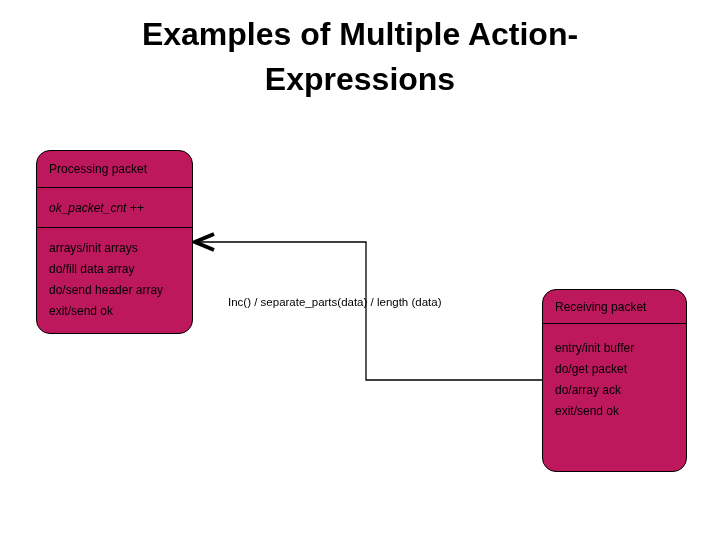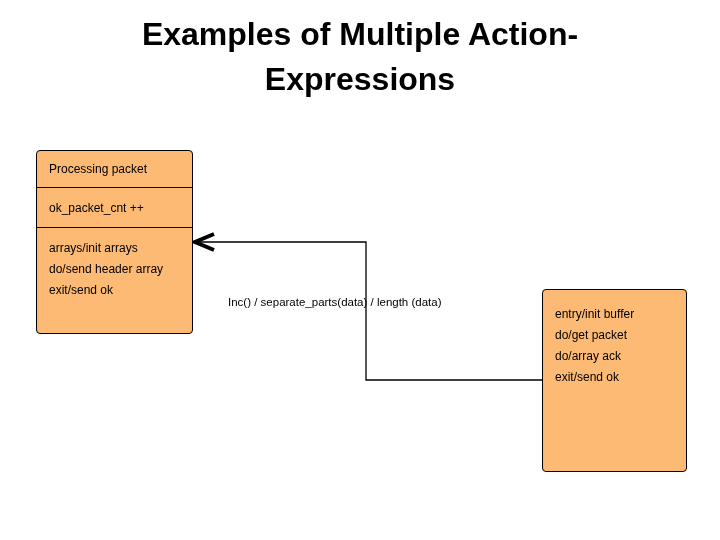--- a/index.html
+++ b/index.html
@@ -25,23 +25,23 @@
     color: #000000;
     letter-spacing: 0px;
   }
   .connector-svg {
     position: absolute;
     top: 0; left: 0;
     width: 720px; height: 540px;
   }
   .state-box {
     position: absolute;
-    background: #fdba74;
+    background: #be185d;
     border: 1.5px solid #000000;
-    border-radius: 4px;
+    border-radius: 14px;
     font-size: 12px;
     color: #000000;
   }
   .compartment {
     padding-left: 12px;
     padding-right: 6px;
   }
   .compartment.divided {
     border-bottom: 1.5px solid #000000;
   }
@@ -67,29 +67,31 @@
 
   <svg class="connector-svg" width="720" height="540" viewBox="0 0 720 540" aria-hidden="true">
     <polyline points="542,380 366,380 366,242 196,242" fill="none" stroke="#000000" stroke-width="1.3"></polyline>
     <polyline points="214,234 195,242 214,250" fill="none" stroke="#000000" stroke-width="4"></polyline>
   </svg>
 
   <div class="transition-label">Inc() / separate_parts(data) / length (data)</div>
 
   <div class="state-box" style="left:36px; top:150px; width:157px; height:184px;">
     <div class="compartment divided name-compartment" style="height:37px;">Processing packet</div>
-    <div class="compartment divided action-compartment" style="height:40px;">ok_packet_cnt ++</div>
+    <div class="compartment divided action-compartment" style="height:40px;font-style:italic;">ok_packet_cnt ++</div>
     <div class="compartment activities-compartment" style="padding-top:10px;">
       <div class="activity-line">arrays/init arrays</div>
+      <div class="activity-line">do/fill data array</div>
       <div class="activity-line">do/send header array</div>
       <div class="activity-line">exit/send ok</div>
     </div>
   </div>
 
   <div class="state-box" style="left:542px; top:289px; width:145px; height:183px;">
+    <div class="compartment divided name-compartment" style="height:34px;">Receiving packet</div>
     <div class="compartment activities-compartment" style="padding-top:14px;">
       <div class="activity-line">entry/init buffer</div>
       <div class="activity-line">do/get packet</div>
       <div class="activity-line">do/array ack</div>
       <div class="activity-line">exit/send ok</div>
     </div>
   </div>
 
 </div>
 

